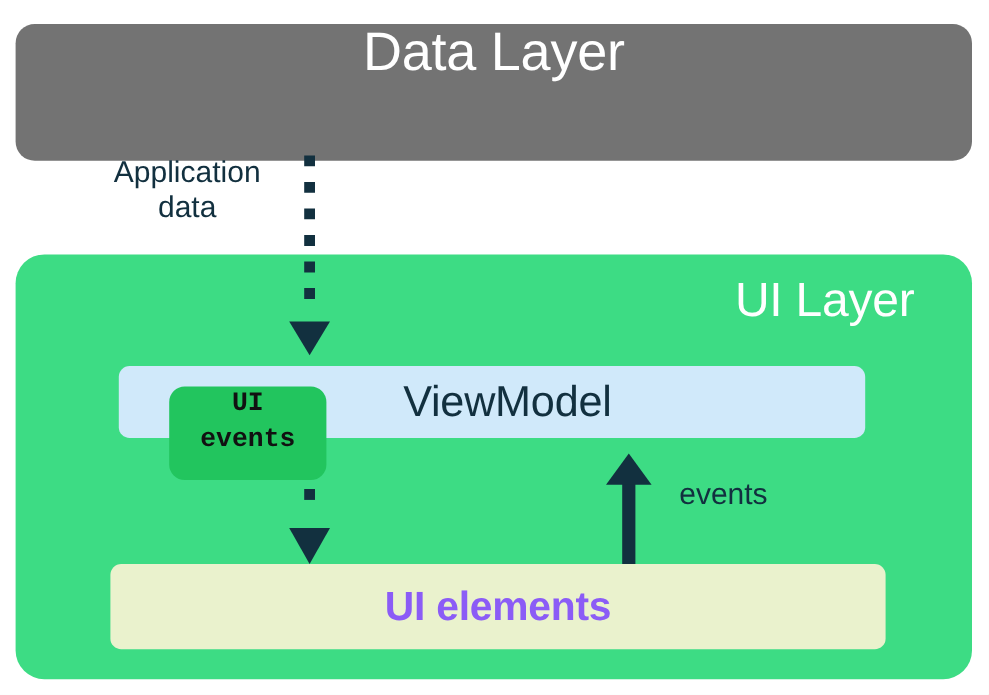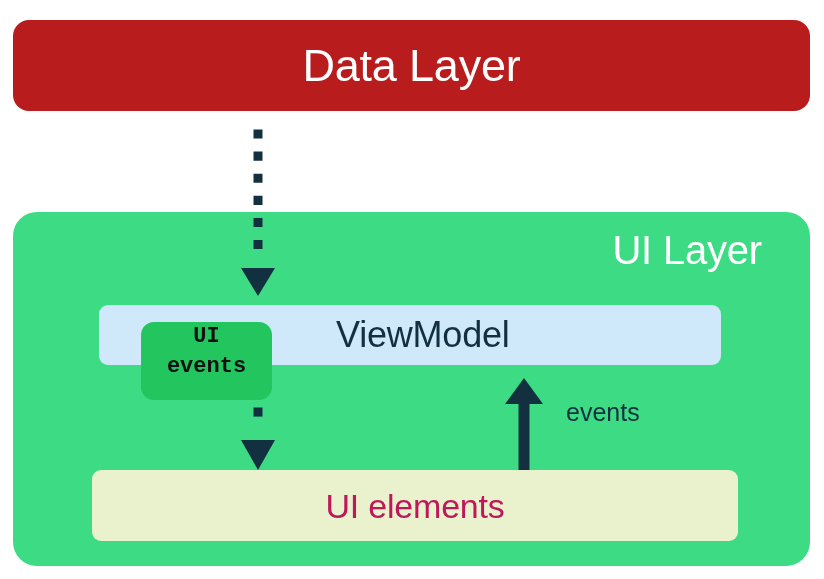--- a/index.html
+++ b/index.html
@@ -19,25 +19,24 @@
     background: #ffffff;
     overflow: hidden;
   }
 
   
   .data-layer-box {
     position: absolute;
     left: 13px;
     top: 20px;
     width: 797px;
-    height: 91px;
-    background: #b91c1c;
+    height: 114px;
+    background: #737373;
     border-radius: 16px;
     display: flex;
-    align-items: center;
     justify-content: center;
   }
   .data-layer-title {
     color: #ffffff;
     font-size: 45px;
     font-weight: 400;
     letter-spacing: -0.2px;
     line-height: 1;
   }
 
@@ -124,23 +123,23 @@
     top: 470px;
     width: 646px;
     height: 71px;
     background: #eaf2cd;
     border-radius: 9px;
     display: flex;
     align-items: center;
     justify-content: center;
   }
   .ui-elements-label {
-    color: #be185d;
+    color: #8b5cf6;
     font-size: 34px;
-    font-weight: 400;
+    font-weight: 700;
     letter-spacing: -0.2px;
     line-height: 1;
     text-align: center;
   }
 
   
   .events-label {
     position: absolute;
     left: 566px;
     top: 400px;
@@ -162,20 +161,24 @@
 </style>
 </head>
 <body>
 
 <div id="diagram">
 
   <div class="data-layer-box">
     <div class="data-layer-title">Data Layer</div>
   </div>
 
+  <div class="application-data-label">
+    <div>Application</div>
+    <div>data</div>
+  </div>
 
   <div class="ui-layer-box"></div>
 
   <div class="ui-layer-title">UI Layer</div>
 
   <div class="viewmodel-box"></div>
   <div class="viewmodel-label">ViewModel</div>
 
   <div class="ui-state-badge">
     <span>UI</span>

